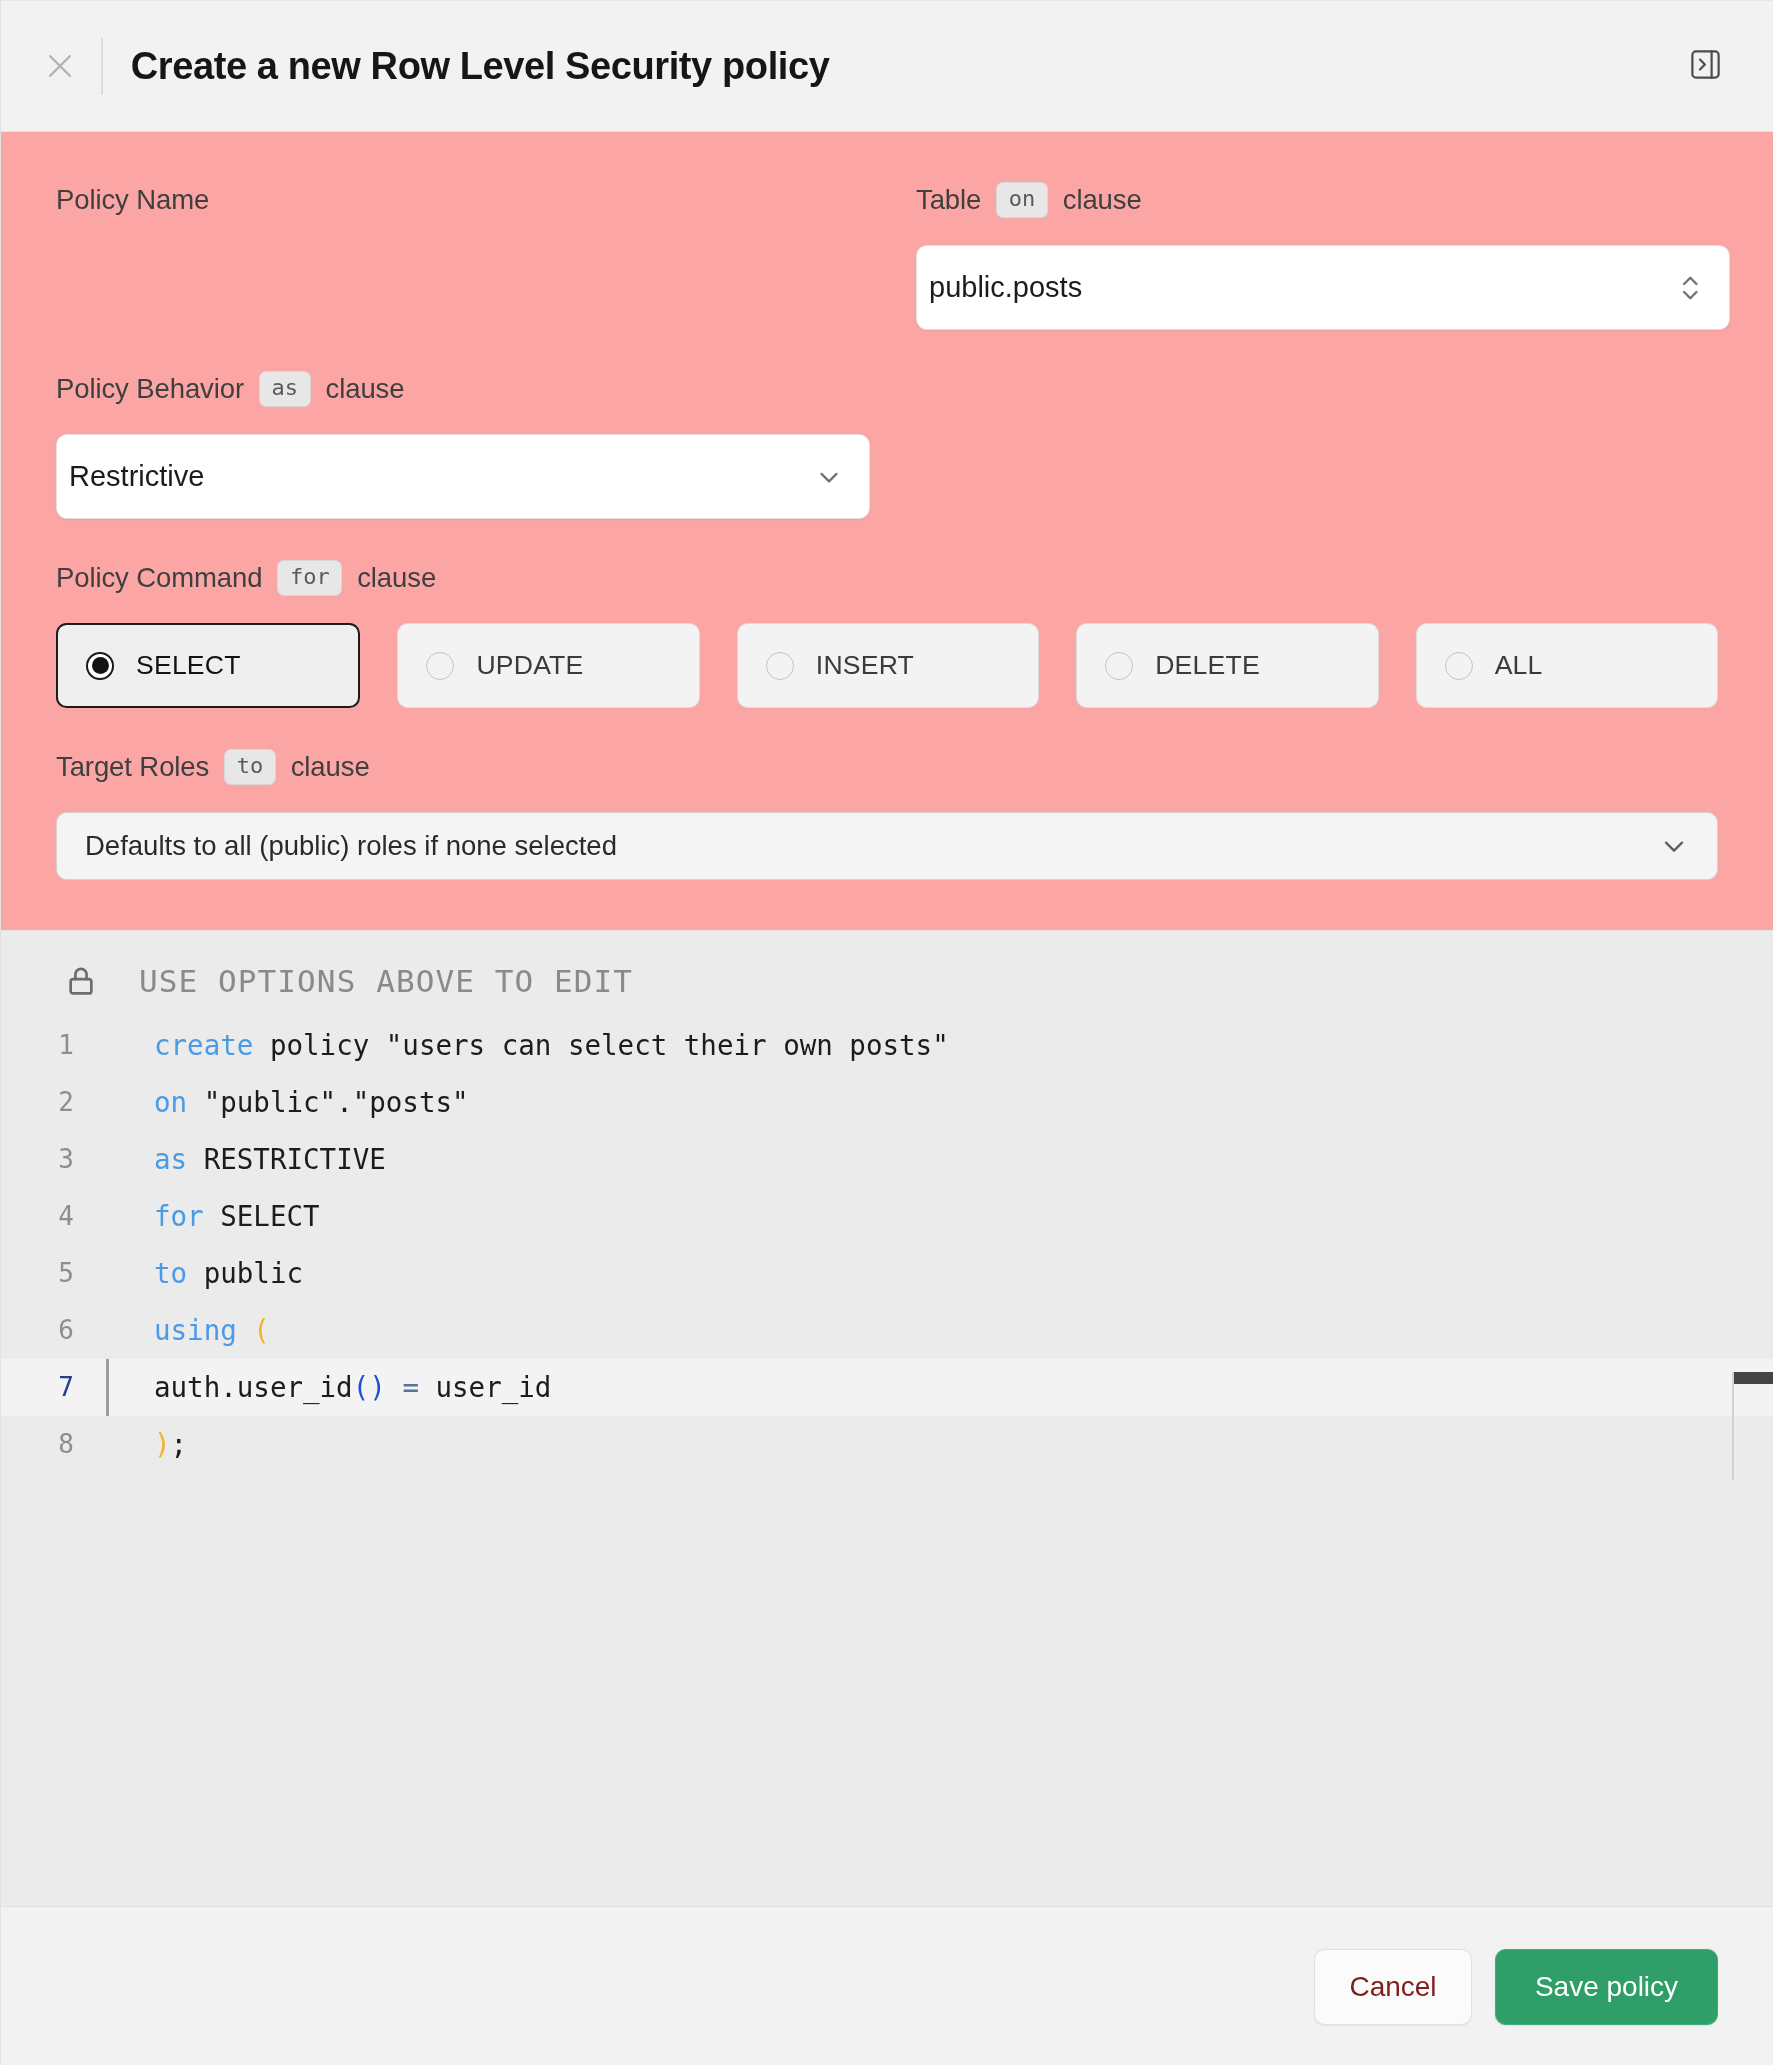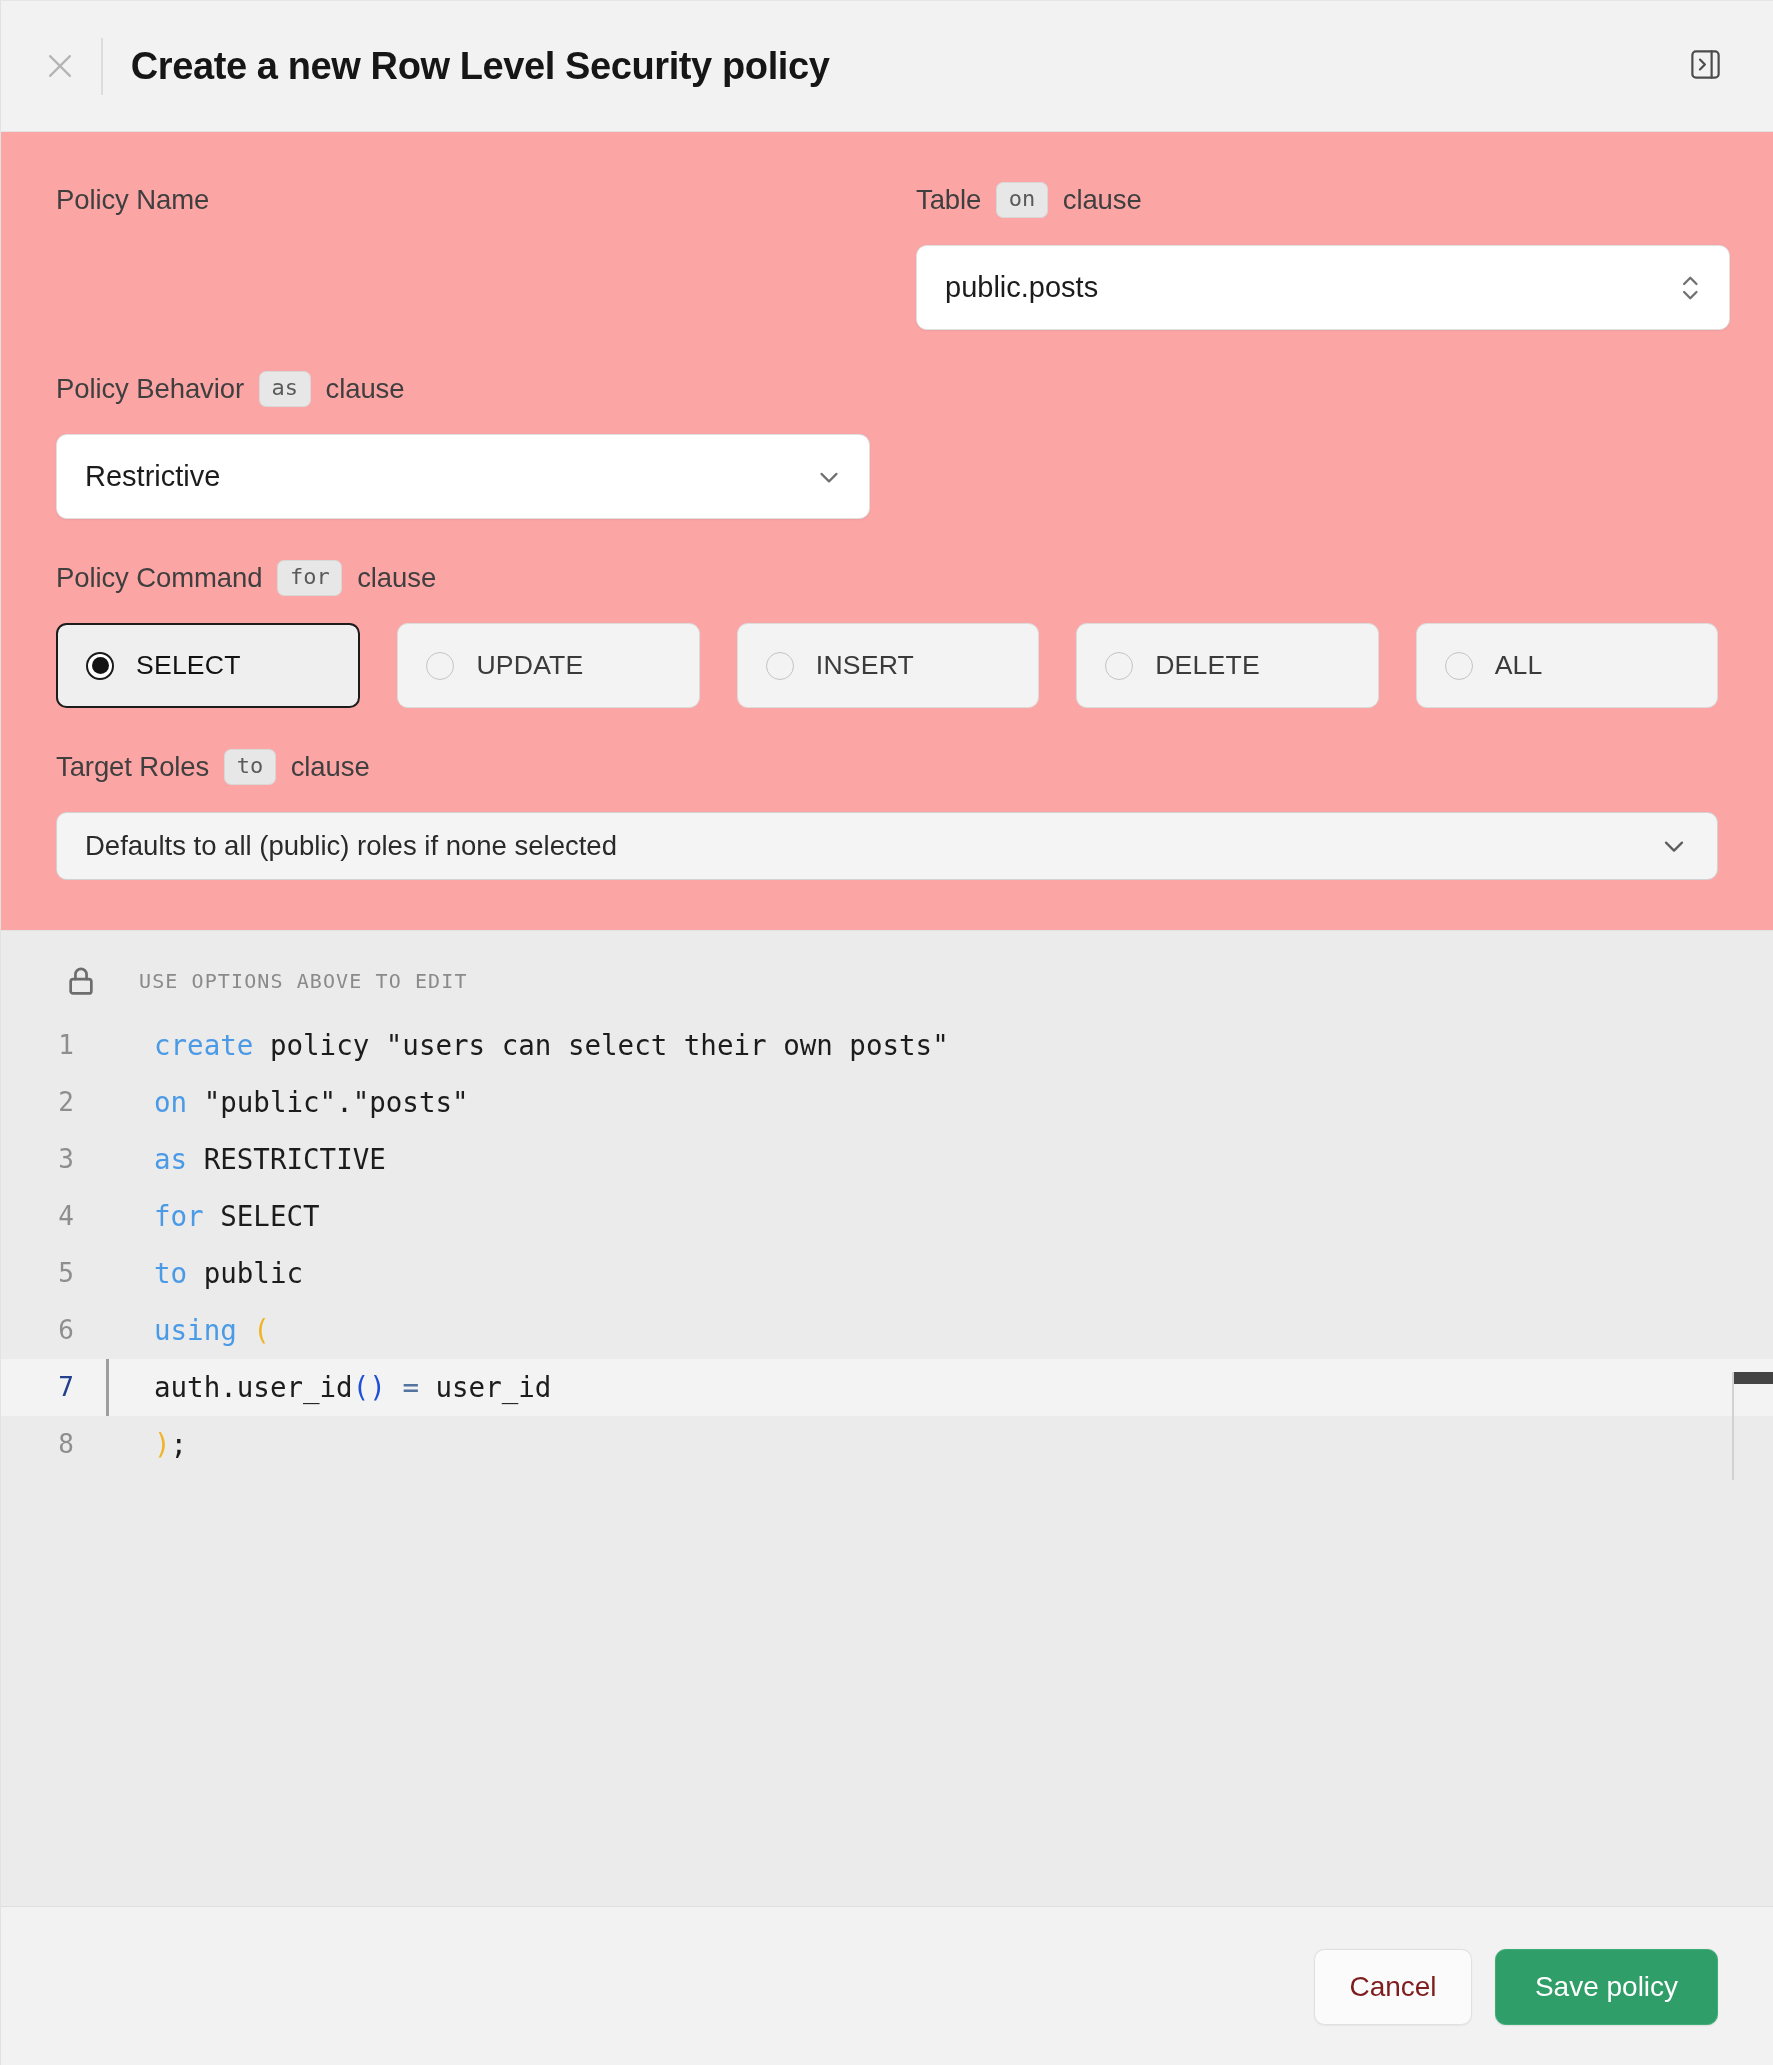--- a/index.html
+++ b/index.html
@@ -125,21 +125,21 @@
   .select-white {
     position: relative;
     width: 100%;
     height: 85px;
     border: 0.9px solid #e0e0e0;
     border-radius: 10.6px;
     background: #ffffff;
     box-shadow: 0 0.9px 1.8px rgba(0,0,0,0.06);
     display: flex;
     align-items: center;
-    padding: 0 28px;
+    padding: 0 12px;
     font-size: 29px;
     color: #1c1c1c;
     cursor: pointer;
   }
   .select-white .chev {
     position: absolute;
     right: 25px;
     top: 50%;
     transform: translateY(-50%);
     display: flex;
@@ -233,21 +233,21 @@
     display: flex;
     align-items: center;
     gap: 0;
     padding-left: 62px;
     height: 50px;
     margin-bottom: 10.6px;
   }
   .lock-icon { width: 35px; display:flex; align-items:center; justify-content:center; }
   .editor-hint {
     font-family: "DejaVu Sans Mono", monospace;
-    font-size: 20px;
+    font-size: 31px;
     color: #8a8a8a;
     letter-spacing: 1.1px;
     margin-left: 41px;
   }
 
   .code-line {
     display: flex;
     align-items: center;
     height: 57px;
     font-family: "DejaVu Sans Mono", monospace;

